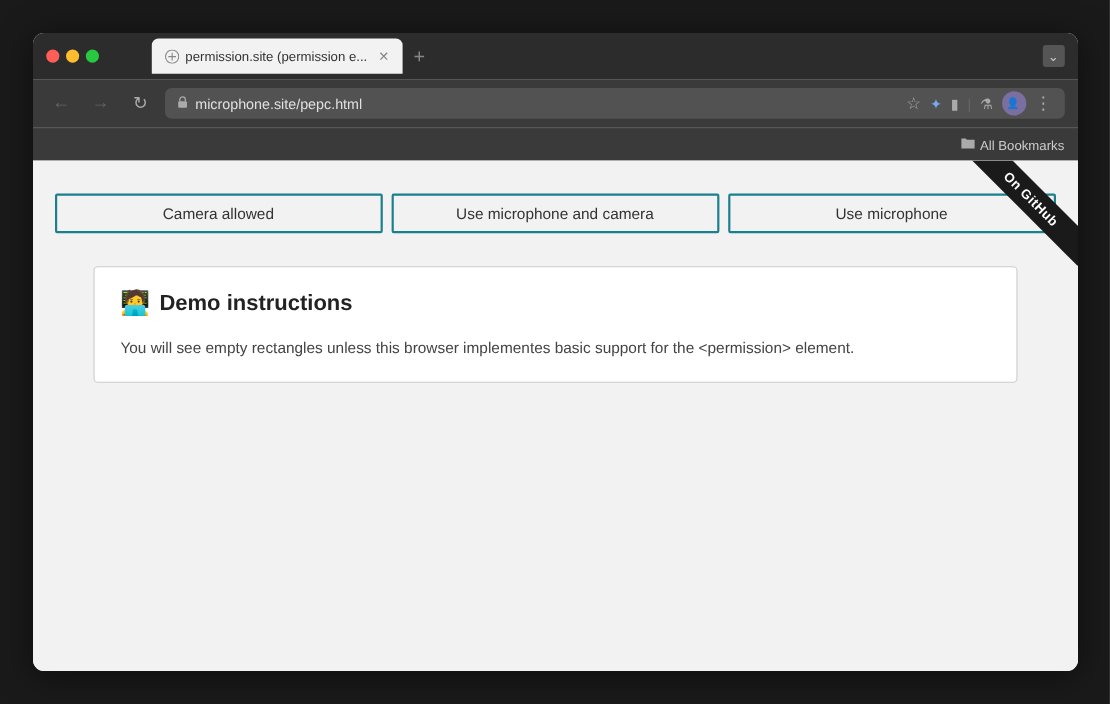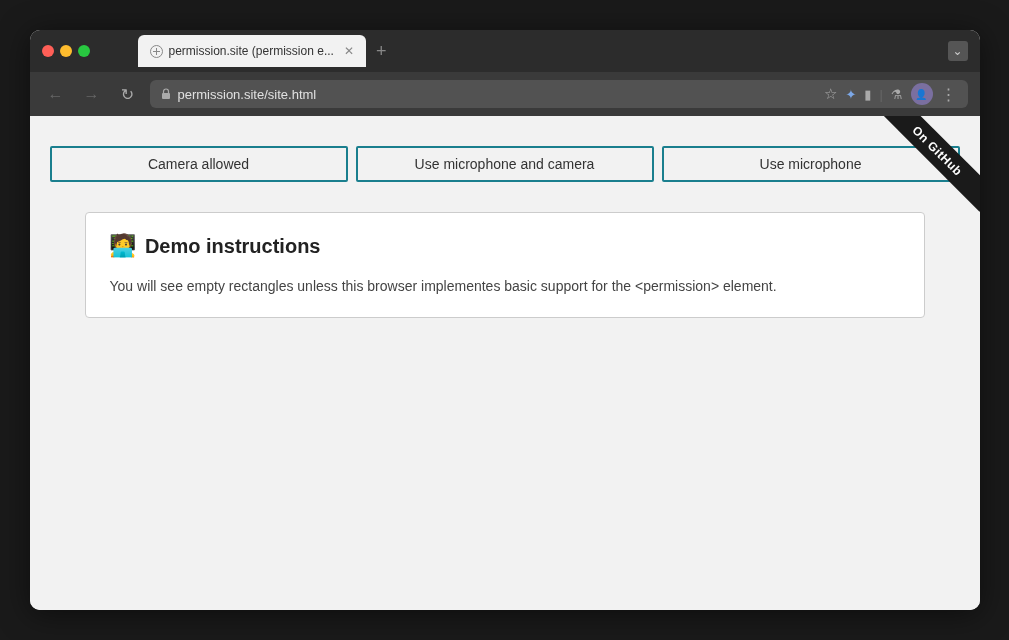--- a/index.html
+++ b/index.html
@@ -311,35 +311,45 @@
     <button class="nav-btn disabled">→</button>
     <button class="nav-btn">↻</button>
 
     <div class="address-bar">
       <span class="address-bar-icon">
         <svg width="12" height="13" viewBox="0 0 12 13" fill="none">
           <rect x="2" y="6" width="8" height="6" rx="1" fill="#aaa"></rect>
           <path d="M3.5 6V4.5a2.5 2.5 0 015 0V6" stroke="#aaa" stroke-width="1.2" fill="none"></path>
         </svg>
       </span>
-      <span class="address-text">permission.site/site.html</span>
+      <span class="address-text">microphone.site/pepc.html</span>
       <div class="address-actions">
         <button class="address-action-btn">☆</button>
         <button class="address-action-btn" style="color:#7ca8e8;font-size:13px;">✦</button>
         <button class="address-action-btn" style="font-size:13px;">▮</button>
         <span style="color:#666;font-size:13px;">|</span>
         <button class="address-action-btn" style="font-size:13px;">⚗</button>
         <button class="address-action-btn">
           <div style="width:22px;height:22px;border-radius:50%;background:#7a6fa0;display:flex;align-items:center;justify-content:center;font-size:10px;color:white;">👤</div>
         </button>
         <button class="address-action-btn" style="font-size:16px;letter-spacing:1px;">⋮</button>
       </div>
     </div>
   </div>
 
+  <div class="bookmarks-bar">
+    <div class="bookmarks-item">
+      <span>
+        <svg width="14" height="12" viewBox="0 0 14 12" fill="none">
+          <path d="M1 2h4l1 1h7v8H1V2z" fill="#aaa"></path>
+        </svg>
+      </span>
+      <span>All Bookmarks</span>
+    </div>
+  </div>
 
   <div class="page-content">
 
     <div class="github-ribbon">
       <div class="github-ribbon-inner">On GitHub</div>
     </div>
 
     <div class="permission-buttons">
       <button class="permission-btn">Camera allowed</button>
       <button class="permission-btn">Use microphone and camera</button>

